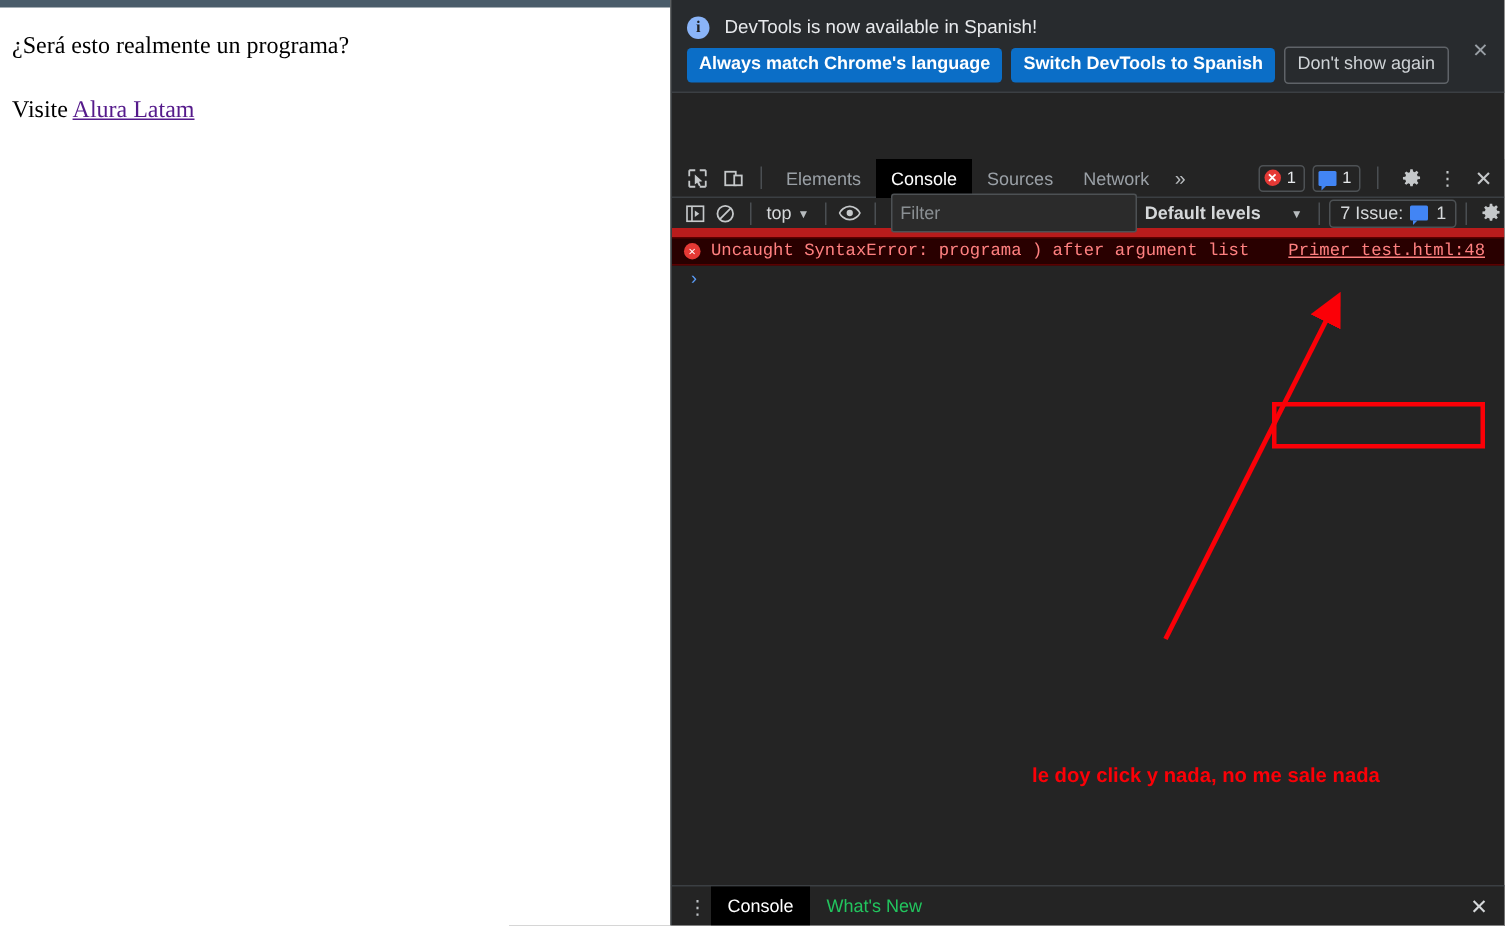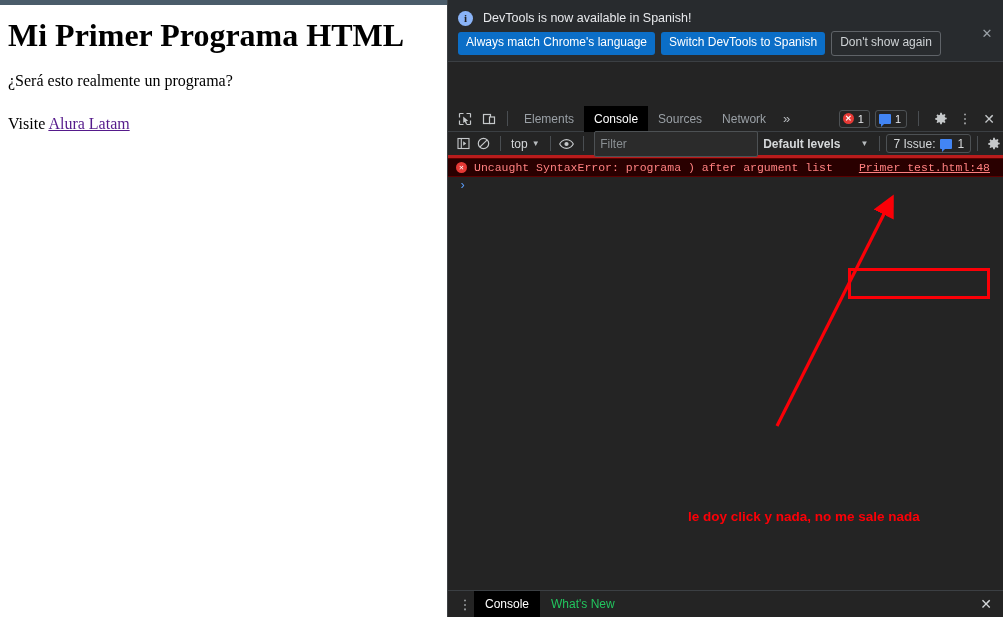--- a/index.html
+++ b/index.html
@@ -83,21 +83,21 @@
     font-size: 12.5px; color: #e8eaed;
   }
   .banner-row2 {
     display: flex; align-items: center; gap: 6px;
     padding: 3px 0 0 10px;
   }
   .btn-primary {
     background: #0b6ec7;
     color: #fff;
     border: none; border-radius: 3px;
-    font-size: 12px; font-weight: normal;
+    font-size: 12px; font-weight: bold;
     font-family: "Liberation Sans", sans-serif;
     padding: 4px 8px 5px 8px;
     cursor: pointer;
     white-space: nowrap;
     line-height: 1.15;
   }
   .btn-outline {
     background: transparent;
     color: #cfd3d6;
     border: 1px solid #5f6368; border-radius: 3px;
@@ -181,21 +181,21 @@
   }
   .gear { width: 22px; height: 22px; font-size: 14px; }
   .kebab { width: 16px; height: 22px; font-size: 13px; letter-spacing: 0; }
   .xclose { width: 22px; height: 22px; font-size: 14px; }
 
   
   .dt-filterbar {
     display: flex; align-items: center;
     height: 26px;
     background: #242424;
-    border-bottom: 3px solid #b91c1c;
+    border-bottom: 6px solid #b91c1c;
     padding-left: 5px;
   }
   .ctx-select {
     color: #d5d8da; font-size: 12px;
     padding: 0 4px; cursor: pointer;
     display: flex; align-items: center; gap: 4px;
   }
   .caret { font-size: 8px; color: #b8bcbf; }
   .filter-input {
     background: #2b2b2b;
@@ -322,21 +322,20 @@
   }
 </style>
 </head>
 <body>
 
 <div id="root">
 
   <div class="page-pane">
     <div class="page-topbar"></div>
     <div class="page-body">
-      <h1 class="page-h1">Mi Primer Programa HTML</h1>
       <p class="page-p">¿Será esto realmente un programa?</p>
       <p class="page-p page-p2"><span>Visite </span><a class="page-link" href="#">Alura Latam</a></p>
     </div>
   </div>
 
   <div class="devtools">
 
     <div class="dt-banner">
       <div class="banner-row1">
         <div class="info-icon">i</div>

